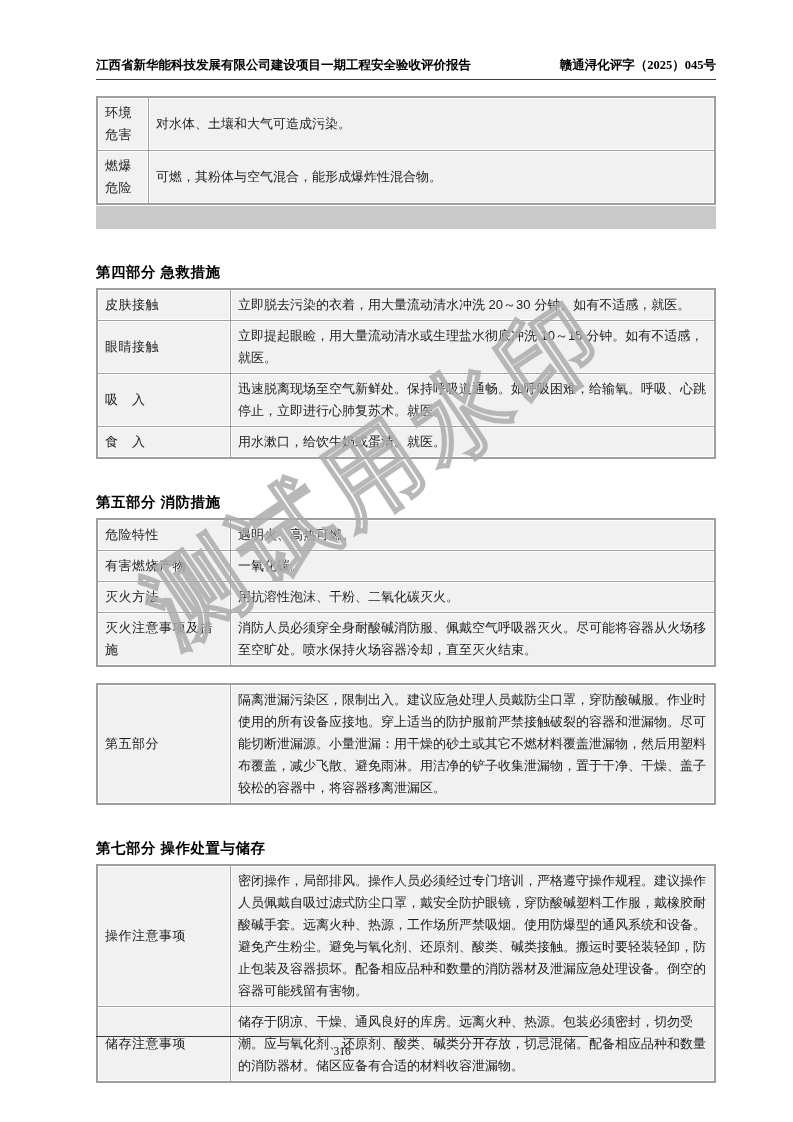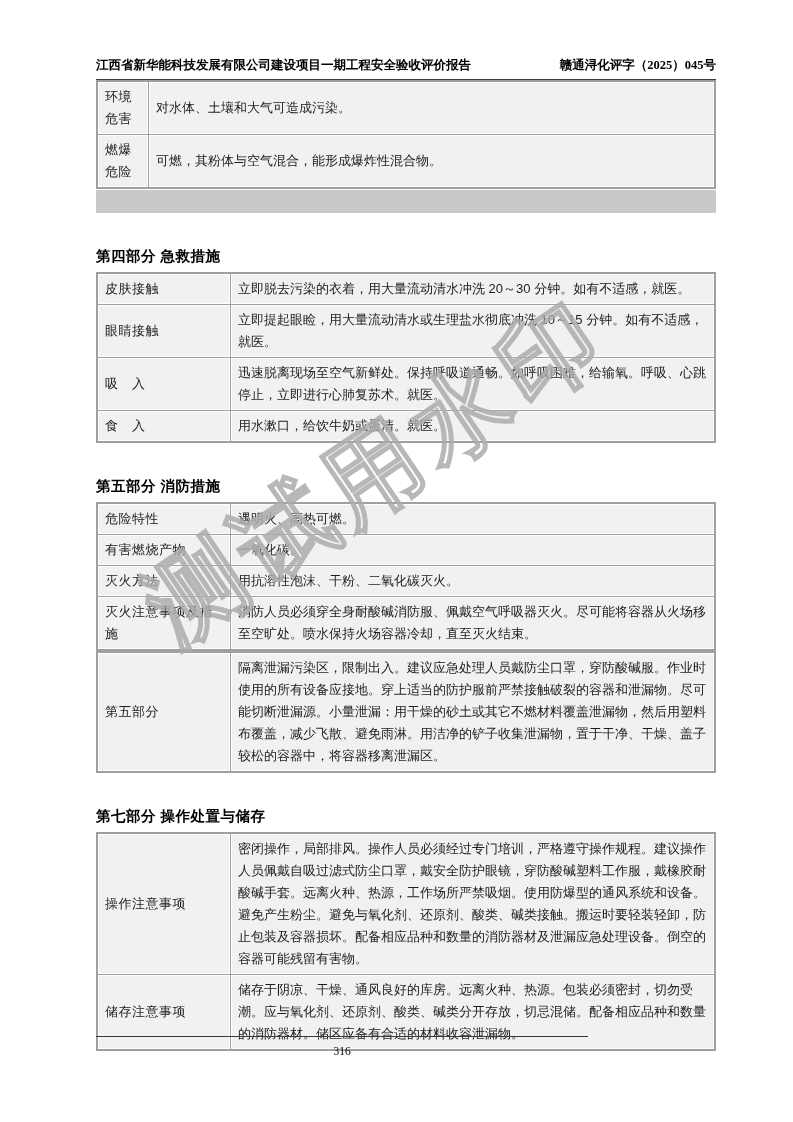--- a/index.html
+++ b/index.html
@@ -24,20 +24,21 @@
   }
   .hdr .right { font-family: "Liberation Serif", "DejaVu Serif", serif; }
 
   
   table.doc-table {
     width: 100%;
     border-collapse: separate;
     border-spacing: 1px;
     background: #9f9f9f;           
     border: 1px solid #9f9f9f;
+    margin-top: 16px;
   }
   table.doc-table td {
     background: #f1f1f1;
     border: 1px solid #ffffff;      
     font-size: 13px;
     line-height: 22px;
     vertical-align: middle;
     padding: 3px 6px;
     color: #1c1c1c;
   }

